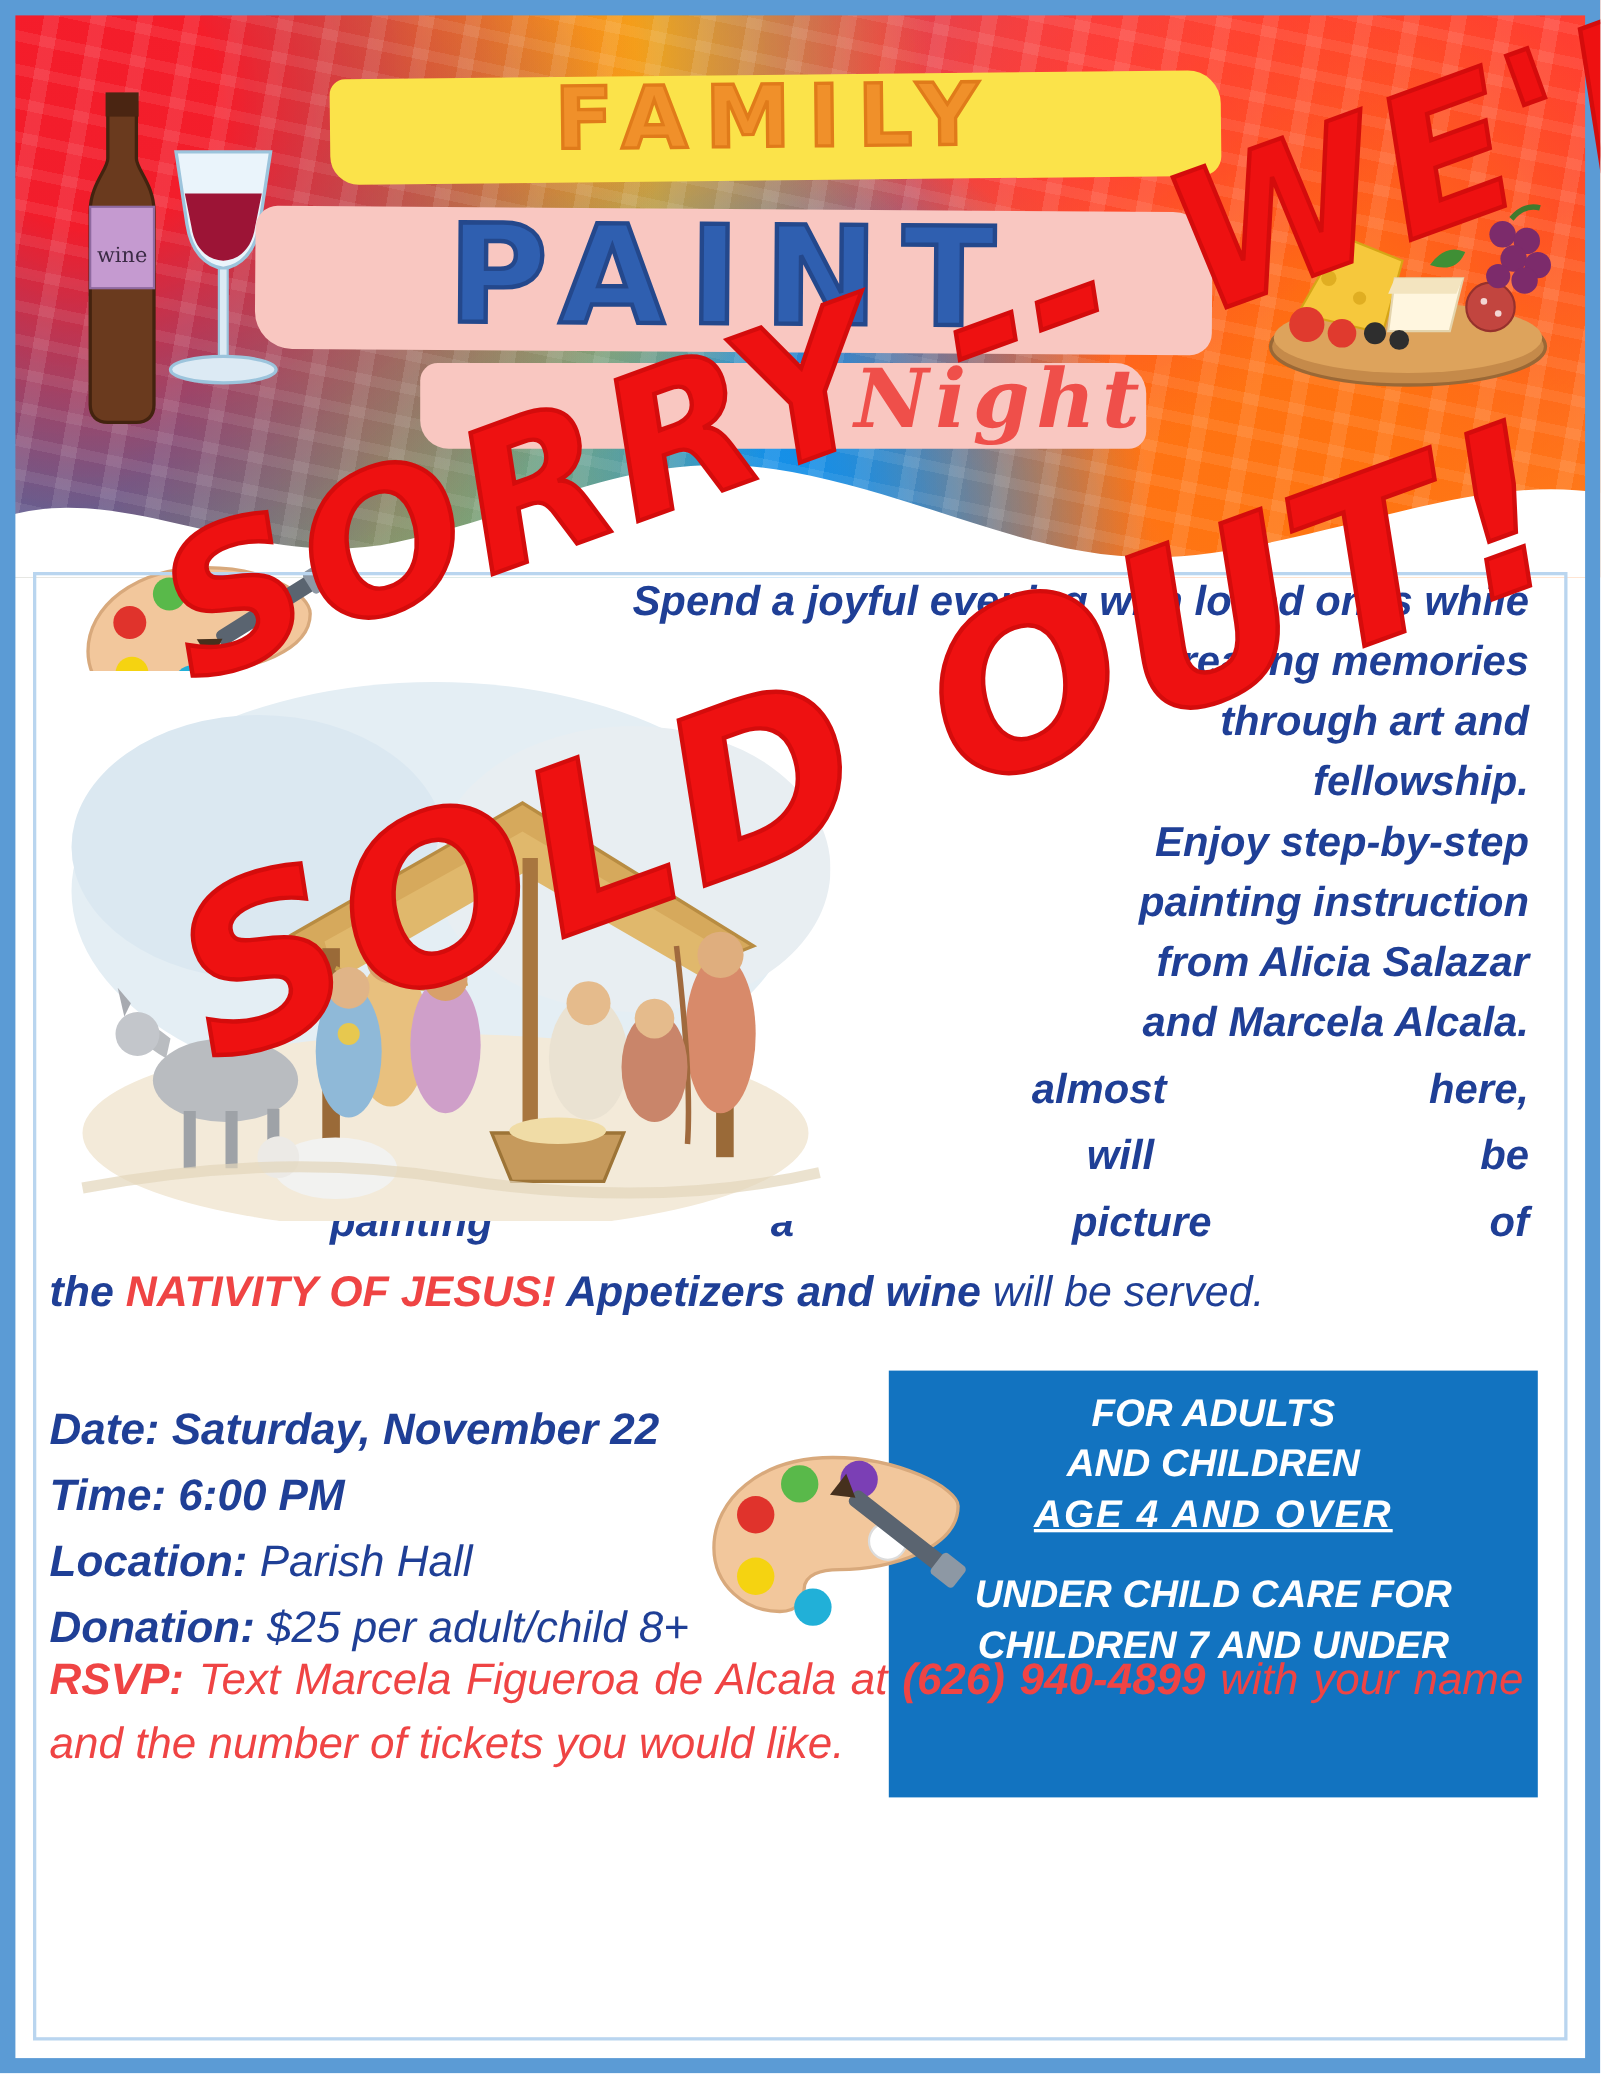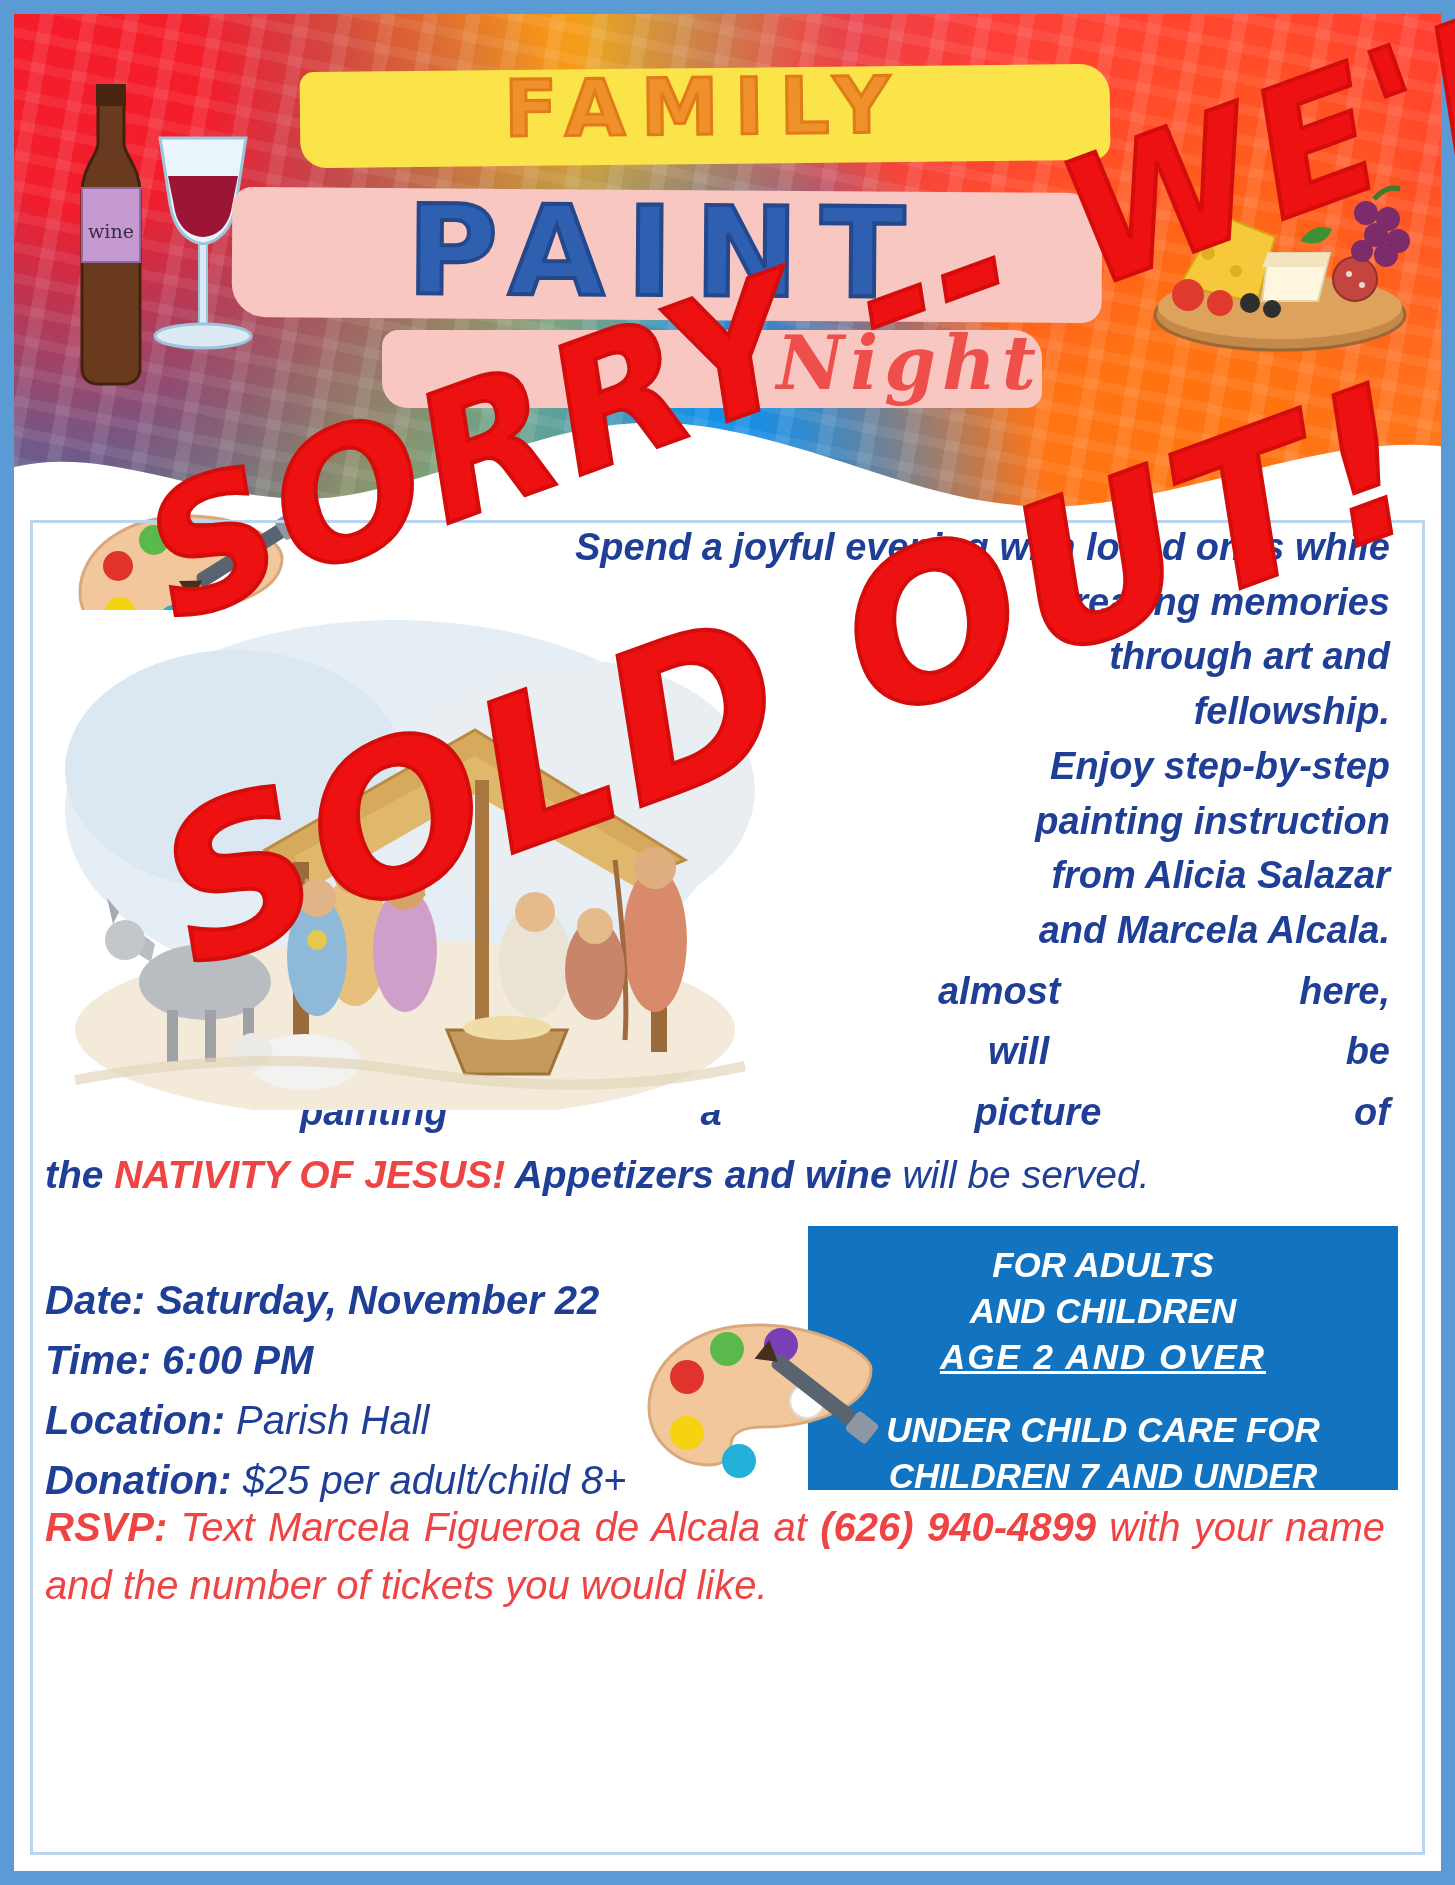--- a/index.html
+++ b/index.html
@@ -199,23 +199,23 @@
     color: #ef4444;
     line-height: 1.45;
     text-align: justify;
   }
   .rsvp .lbl { font-weight: bold; }
   .rsvp .b { font-weight: bold; }
 
   .blue-box {
     position: absolute;
     left: 808px;
-    top: 756px;
+    top: 776px;
     width: 590px;
-    height: 264px;
+    height: 388px;
     background: #1273c0;
     color: #ffffff;
     text-align: center;
     font-weight: bold;
     font-size: 35px;
     line-height: 1.32;
     padding-top: 16px;
     box-sizing: border-box;
   }
   .blue-box .u { text-decoration: underline; letter-spacing: 2px; }
@@ -463,21 +463,21 @@
       </div>
       <div>
         <span class="lbl">Donation:</span>
         <span class="val">$25 per adult/child 8+</span>
       </div>
     </div>
 
     <div class="blue-box">
       <div>FOR ADULTS</div>
       <div>AND CHILDREN</div>
-      <div class="u">AGE  2  AND  OVER</div>
+      <div class="u">AGE  4  AND  OVER</div>
       <span class="gap"></span>
       <div>UNDER CHILD CARE FOR</div>
       <div>CHILDREN 7 AND UNDER</div>
     </div>
 
     <svg class="palette-bottom" viewBox="0 0 250 200">
       <path d="M122 10 C56 10 14 48 14 92 c0 34 28 58 60 58 18 0 22 -12 22 -20 0 -14 16 -18 32 -18 48 0 108 -20 108 -58 C236 38 182 10 122 10 z" fill="#f2c79c" stroke="#d8a97c" stroke-width="3"></path>
       <circle cx="52" cy="62" r="17" fill="#e0332c"></circle>
       <circle cx="92" cy="34" r="17" fill="#59b94a"></circle>
       <circle cx="146" cy="30" r="17" fill="#7b3fb5"></circle>

